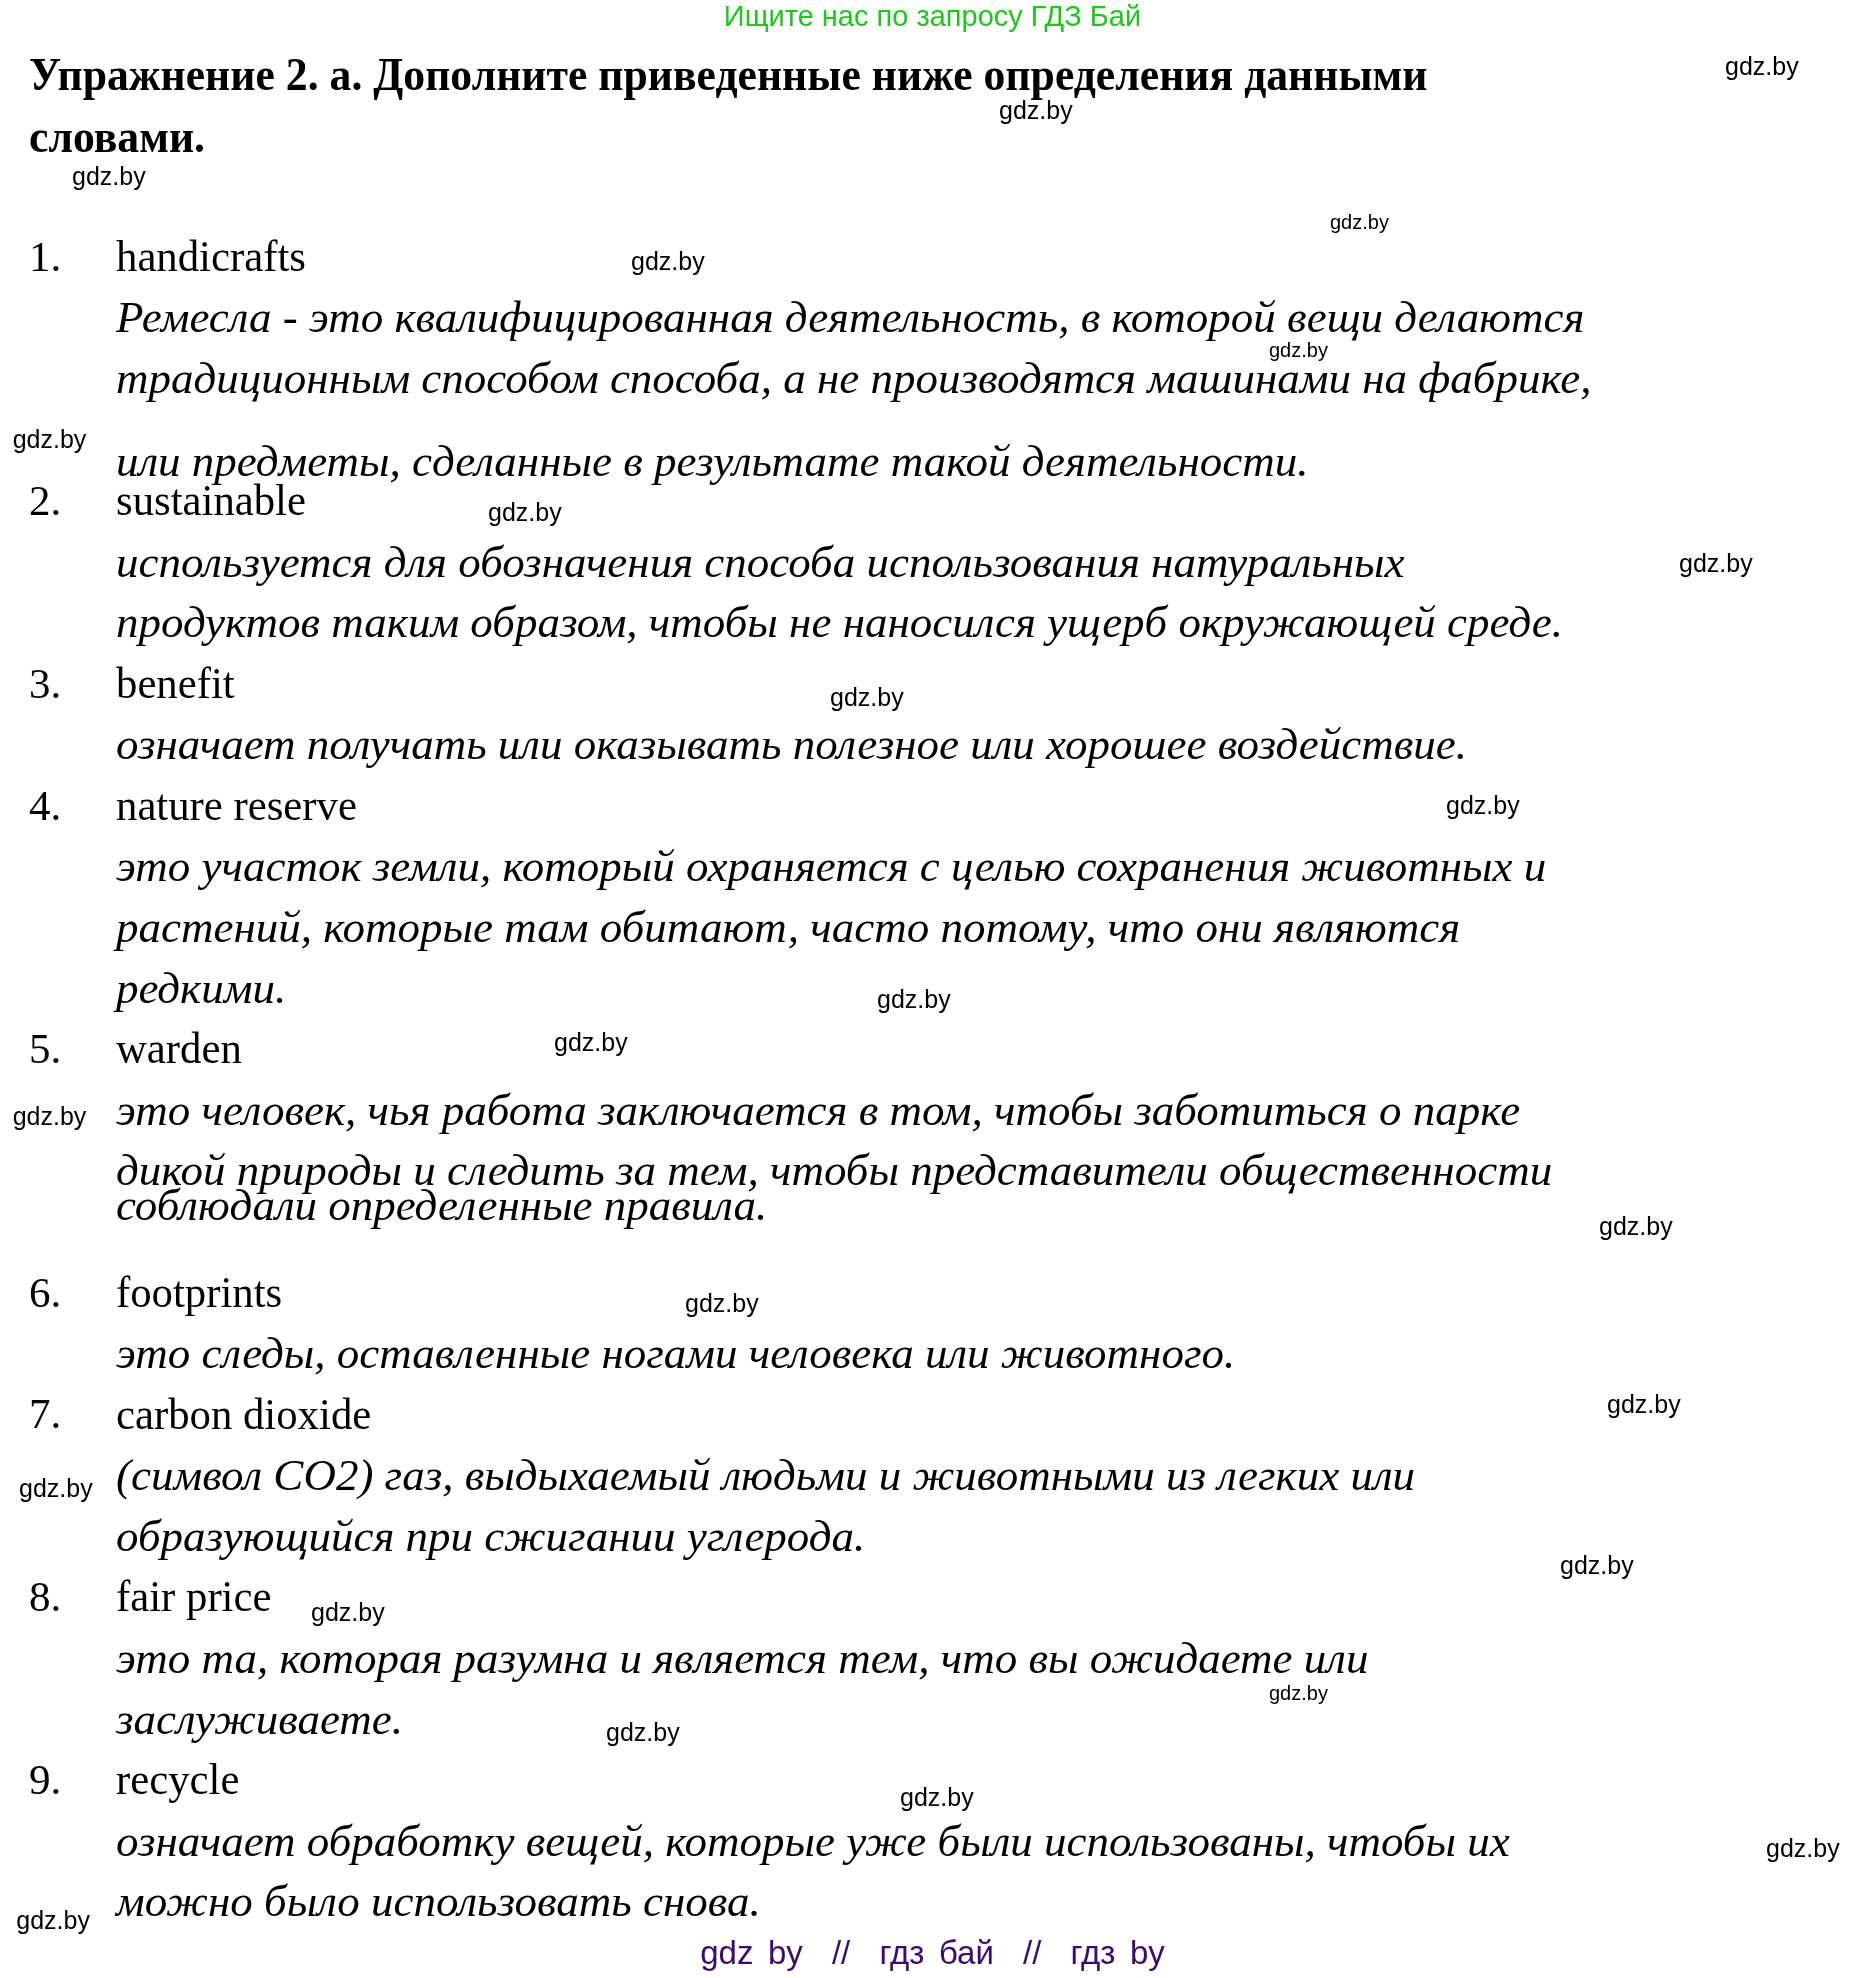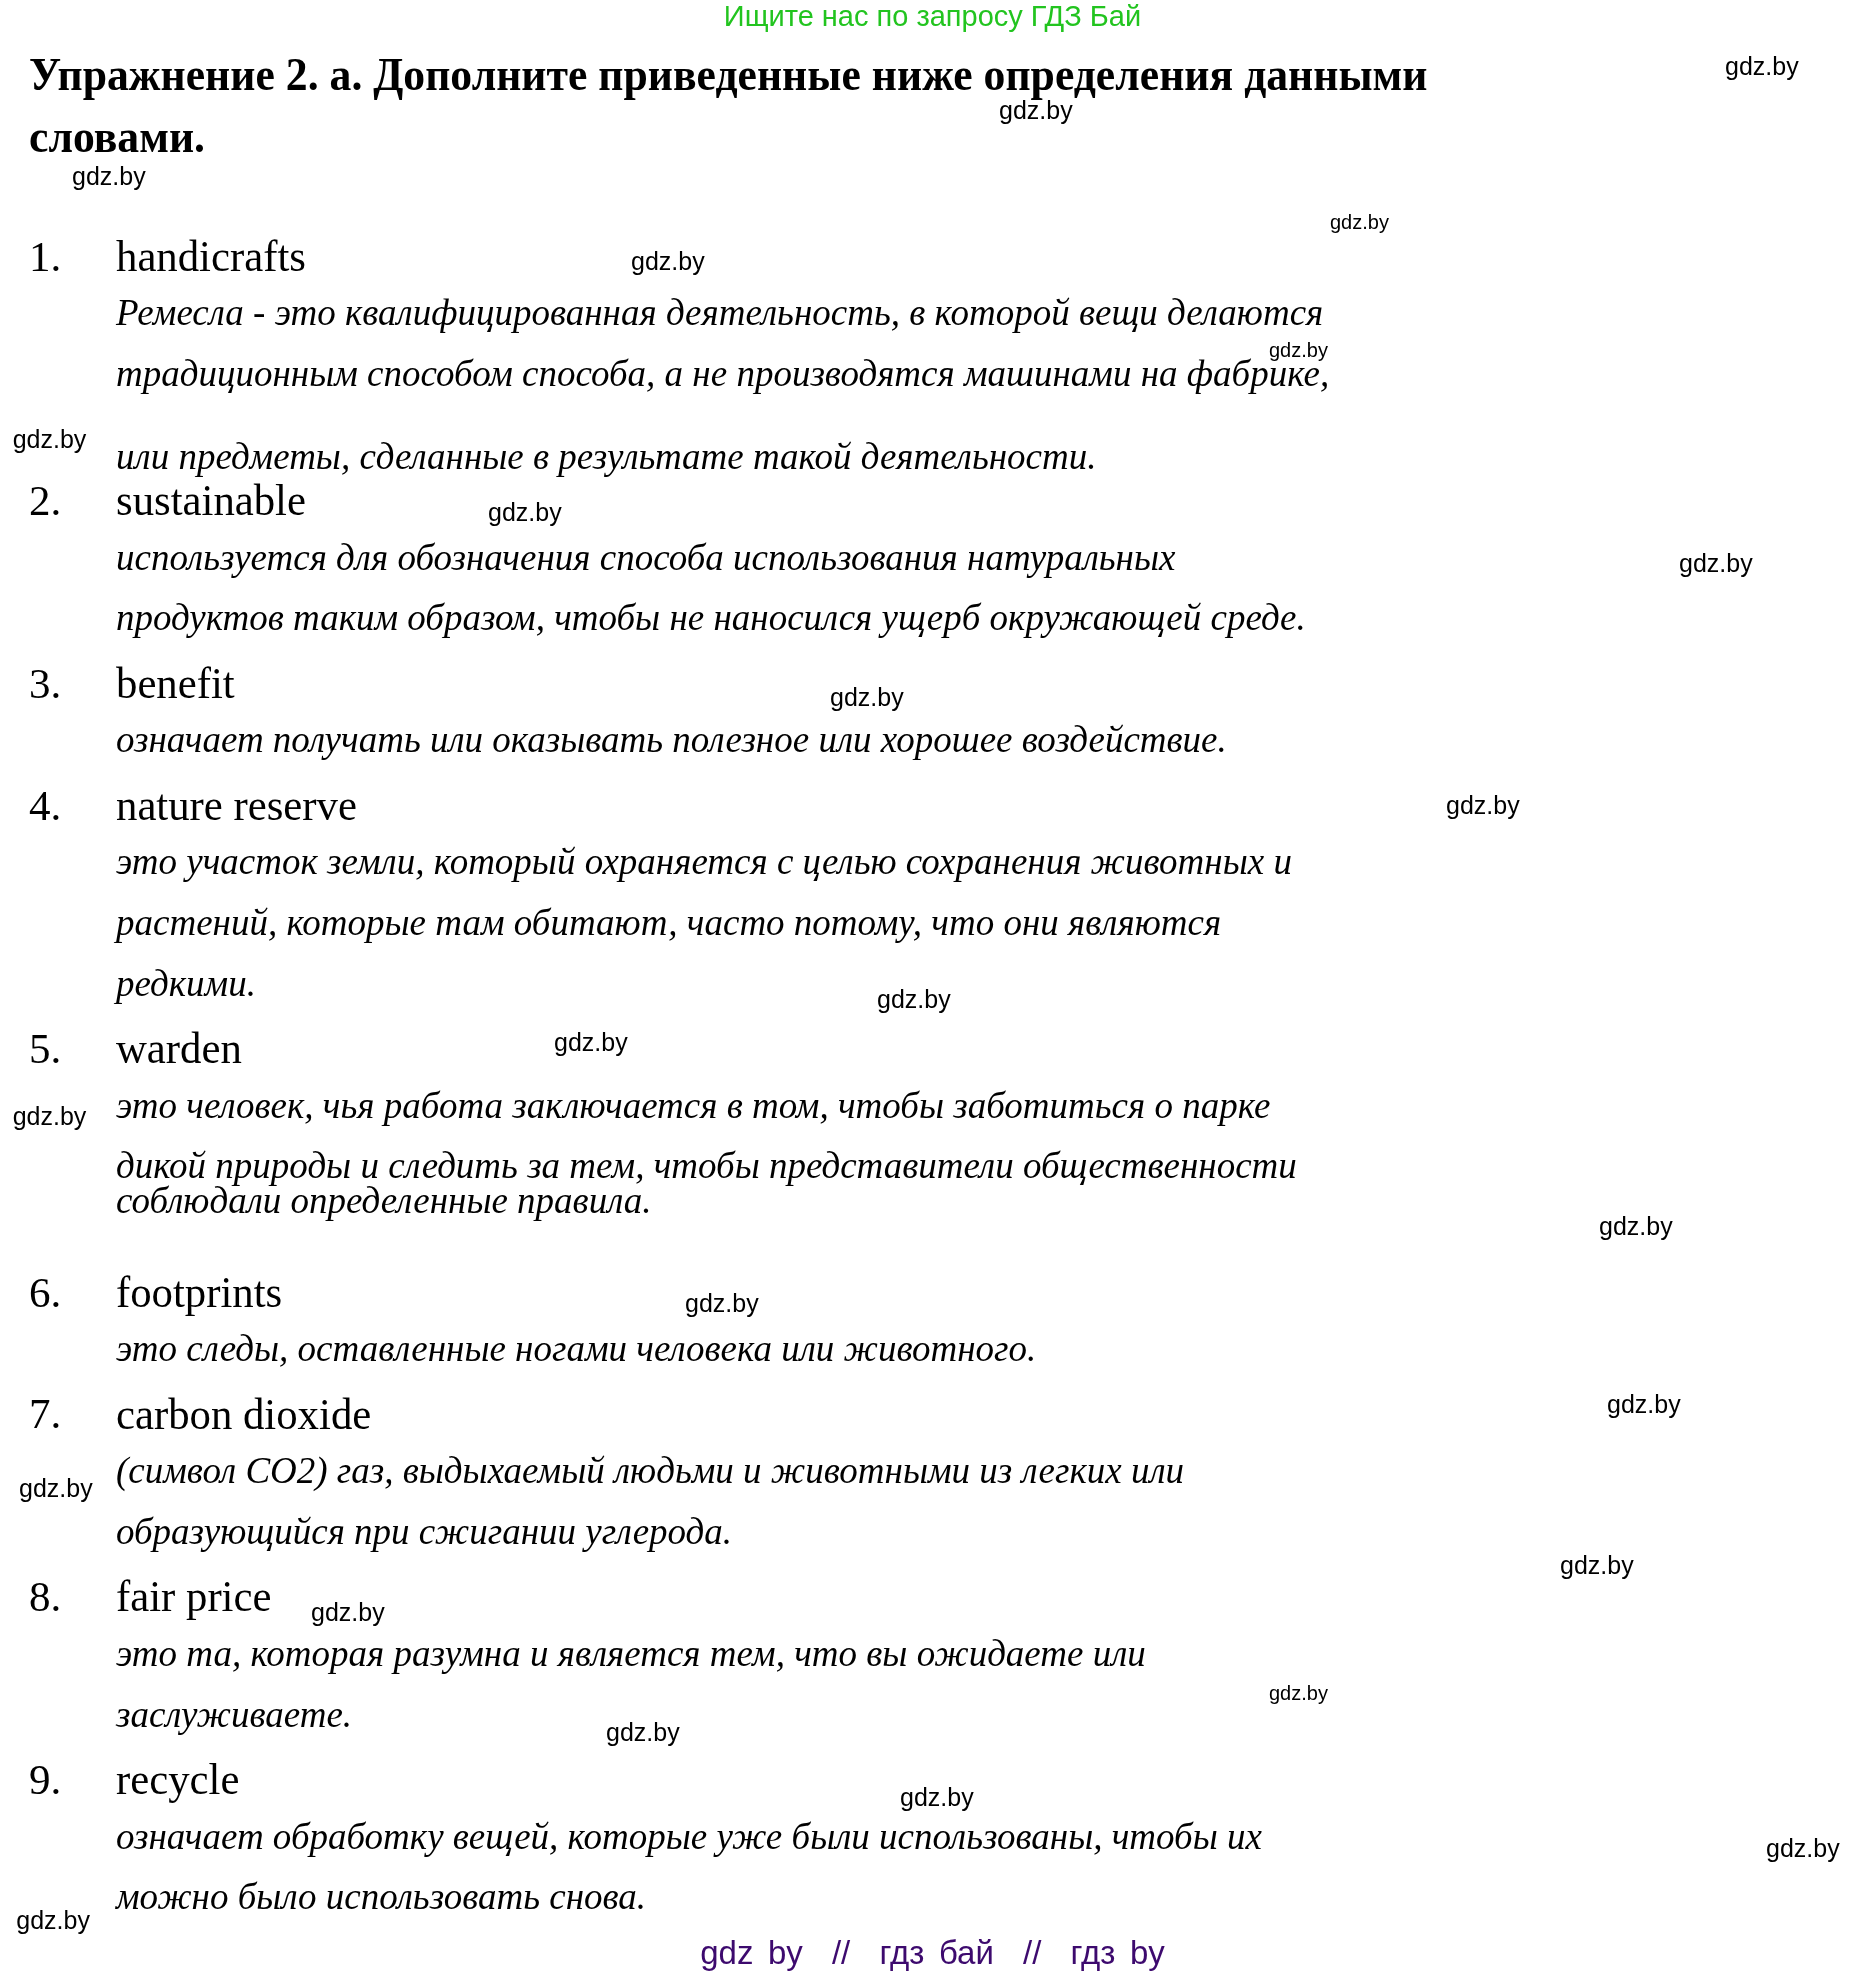--- a/index.html
+++ b/index.html
@@ -2,21 +2,21 @@
 <html style="font-size:14.5px"><head>
 <meta charset="utf-8">
 <style>
   html, body { margin:0; padding:0; background:#ffffff; }
   body { width:1865px; height:1978px; position:relative; overflow:hidden; font-family:"Liberation Serif", serif; color:#000; }
   .abs { position:absolute; white-space:nowrap; }
   .banner { font-family:"Liberation Sans", sans-serif; font-size:29px; color:#22c41f; left:0; width:1865px; text-align:center; top:0; }
   .heading { font-weight:bold; font-size:47px; left:29px; transform-origin:left top; transform:scaleX(0.93); }
   .num { font-size:43px; left:29px; }
   .term { font-size:45px; left:116px; transform-origin:left top; transform:scaleX(0.95); }
-  .def { font-style:italic; font-size:37px; left:116px; transform-origin:left top; transform:scaleX(1.0);text-align:right; }
+  .def { font-style:italic; font-size:45px; left:116px; transform-origin:left top; transform:scaleX(1.0);text-align:right; }
   .wm { font-family:"Liberation Sans", sans-serif; font-size:25px; color:#000; }
   .wm.small { font-size:20px; }
   .footer { font-family:"Liberation Sans", sans-serif; font-size:33px; color:#3d0a6e; left:0; width:1865px; text-align:center; top:1934px; word-spacing:5.4px; }
 </style>
 </head>
 <body>
 
 <div class="abs banner">Ищите нас по запросу ГДЗ Бай</div>
 
 <div class="abs heading" style="top:47px;">Упражнение 2. а. Дополните приведенные ниже определения данными</div>

